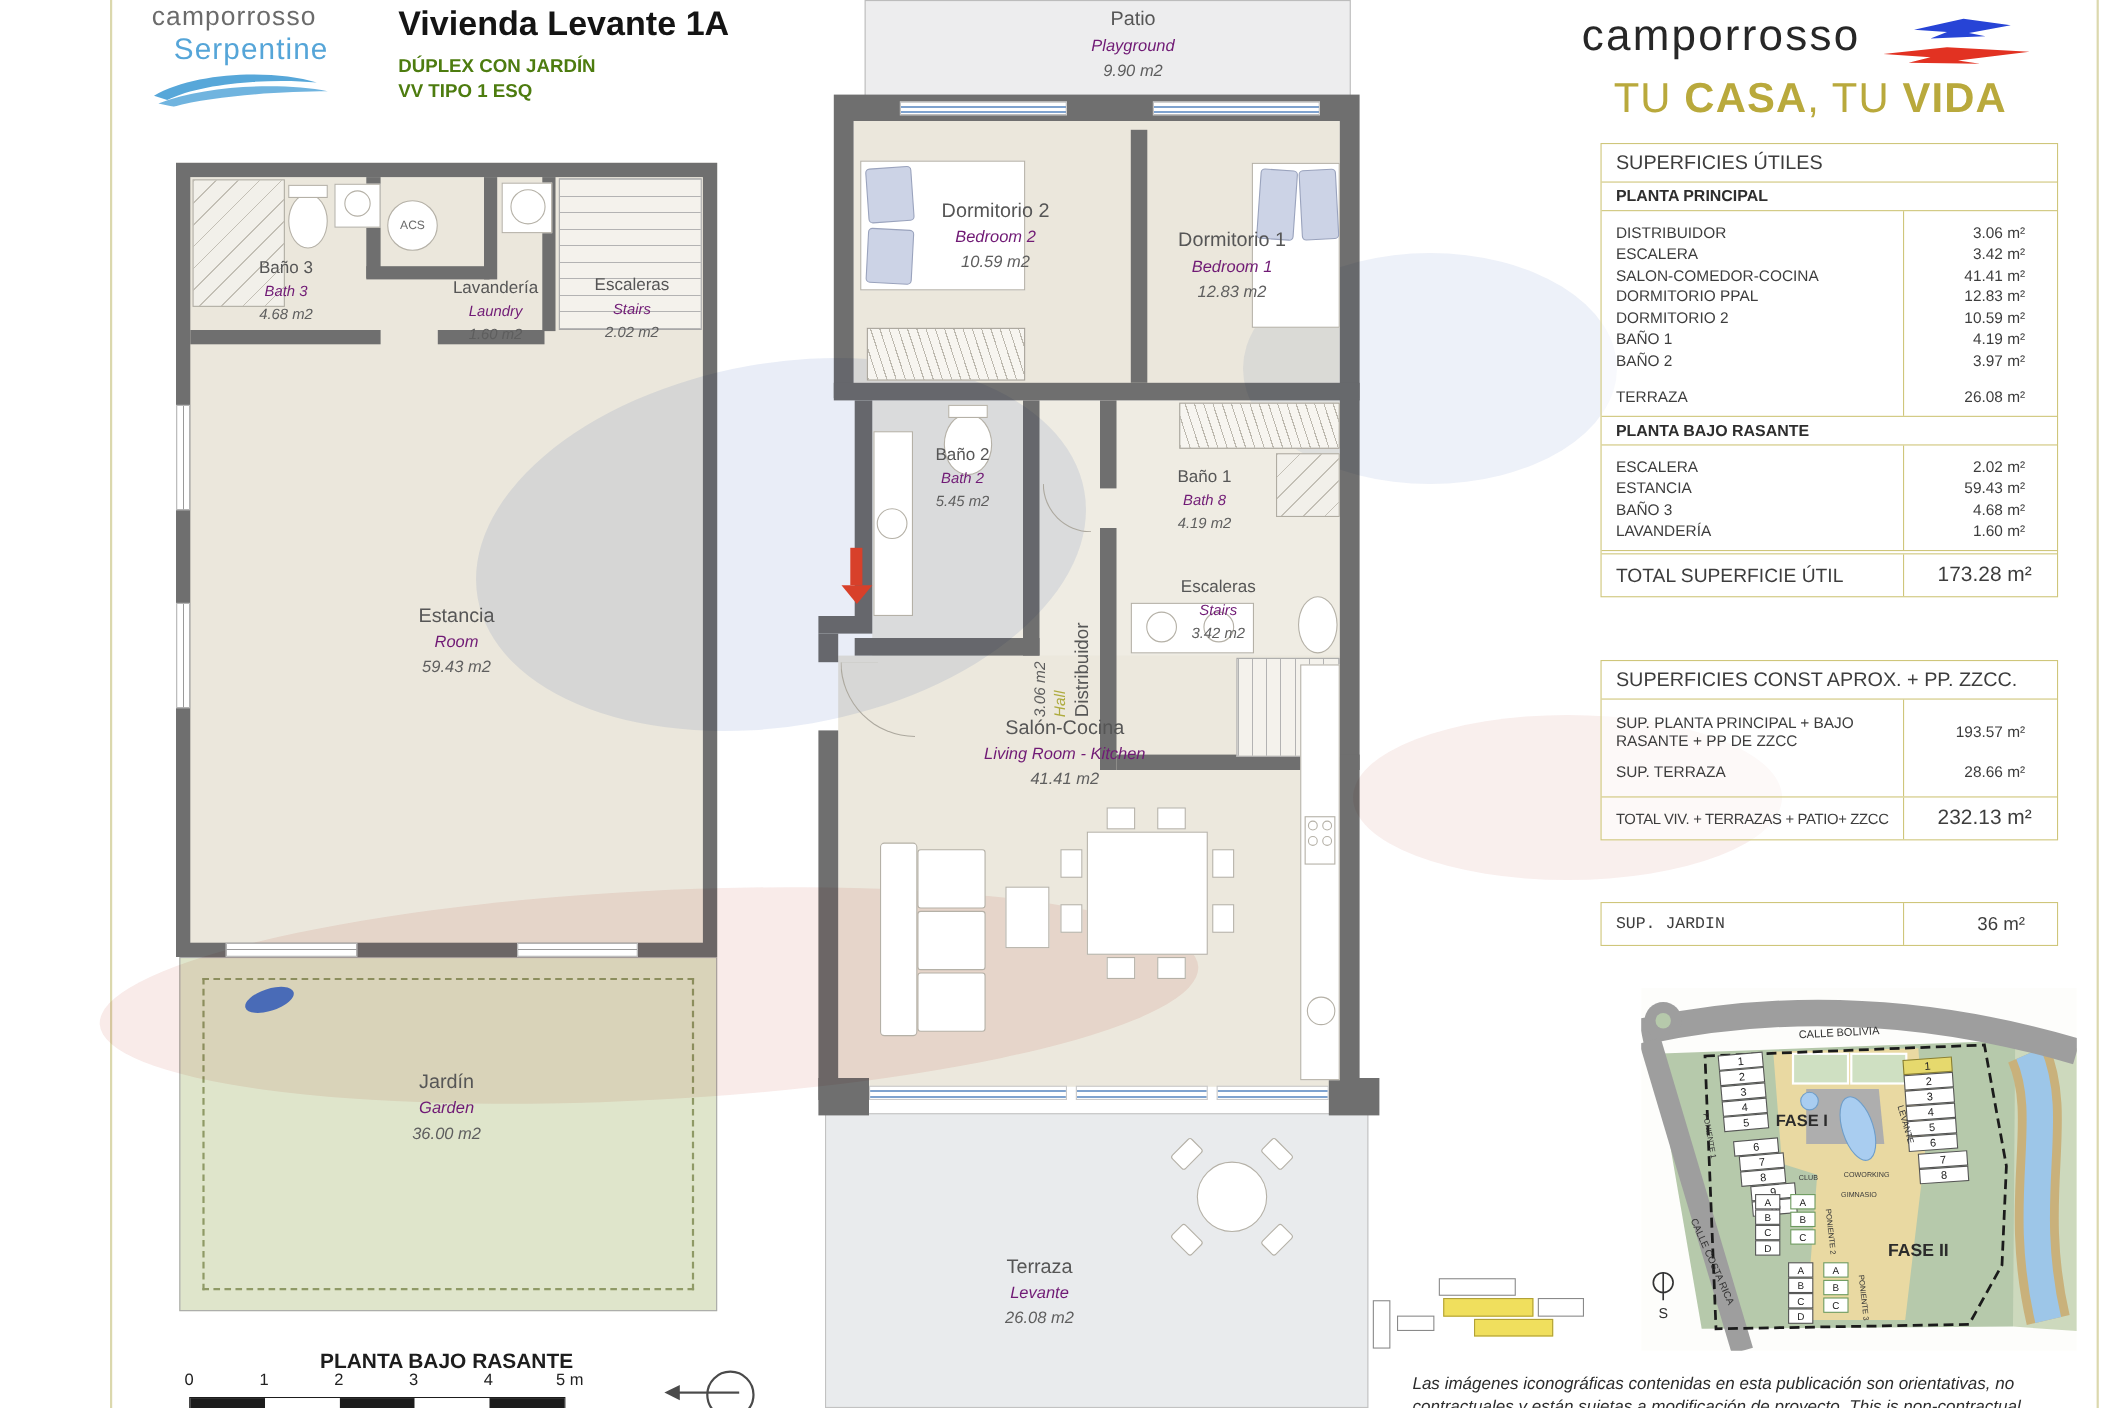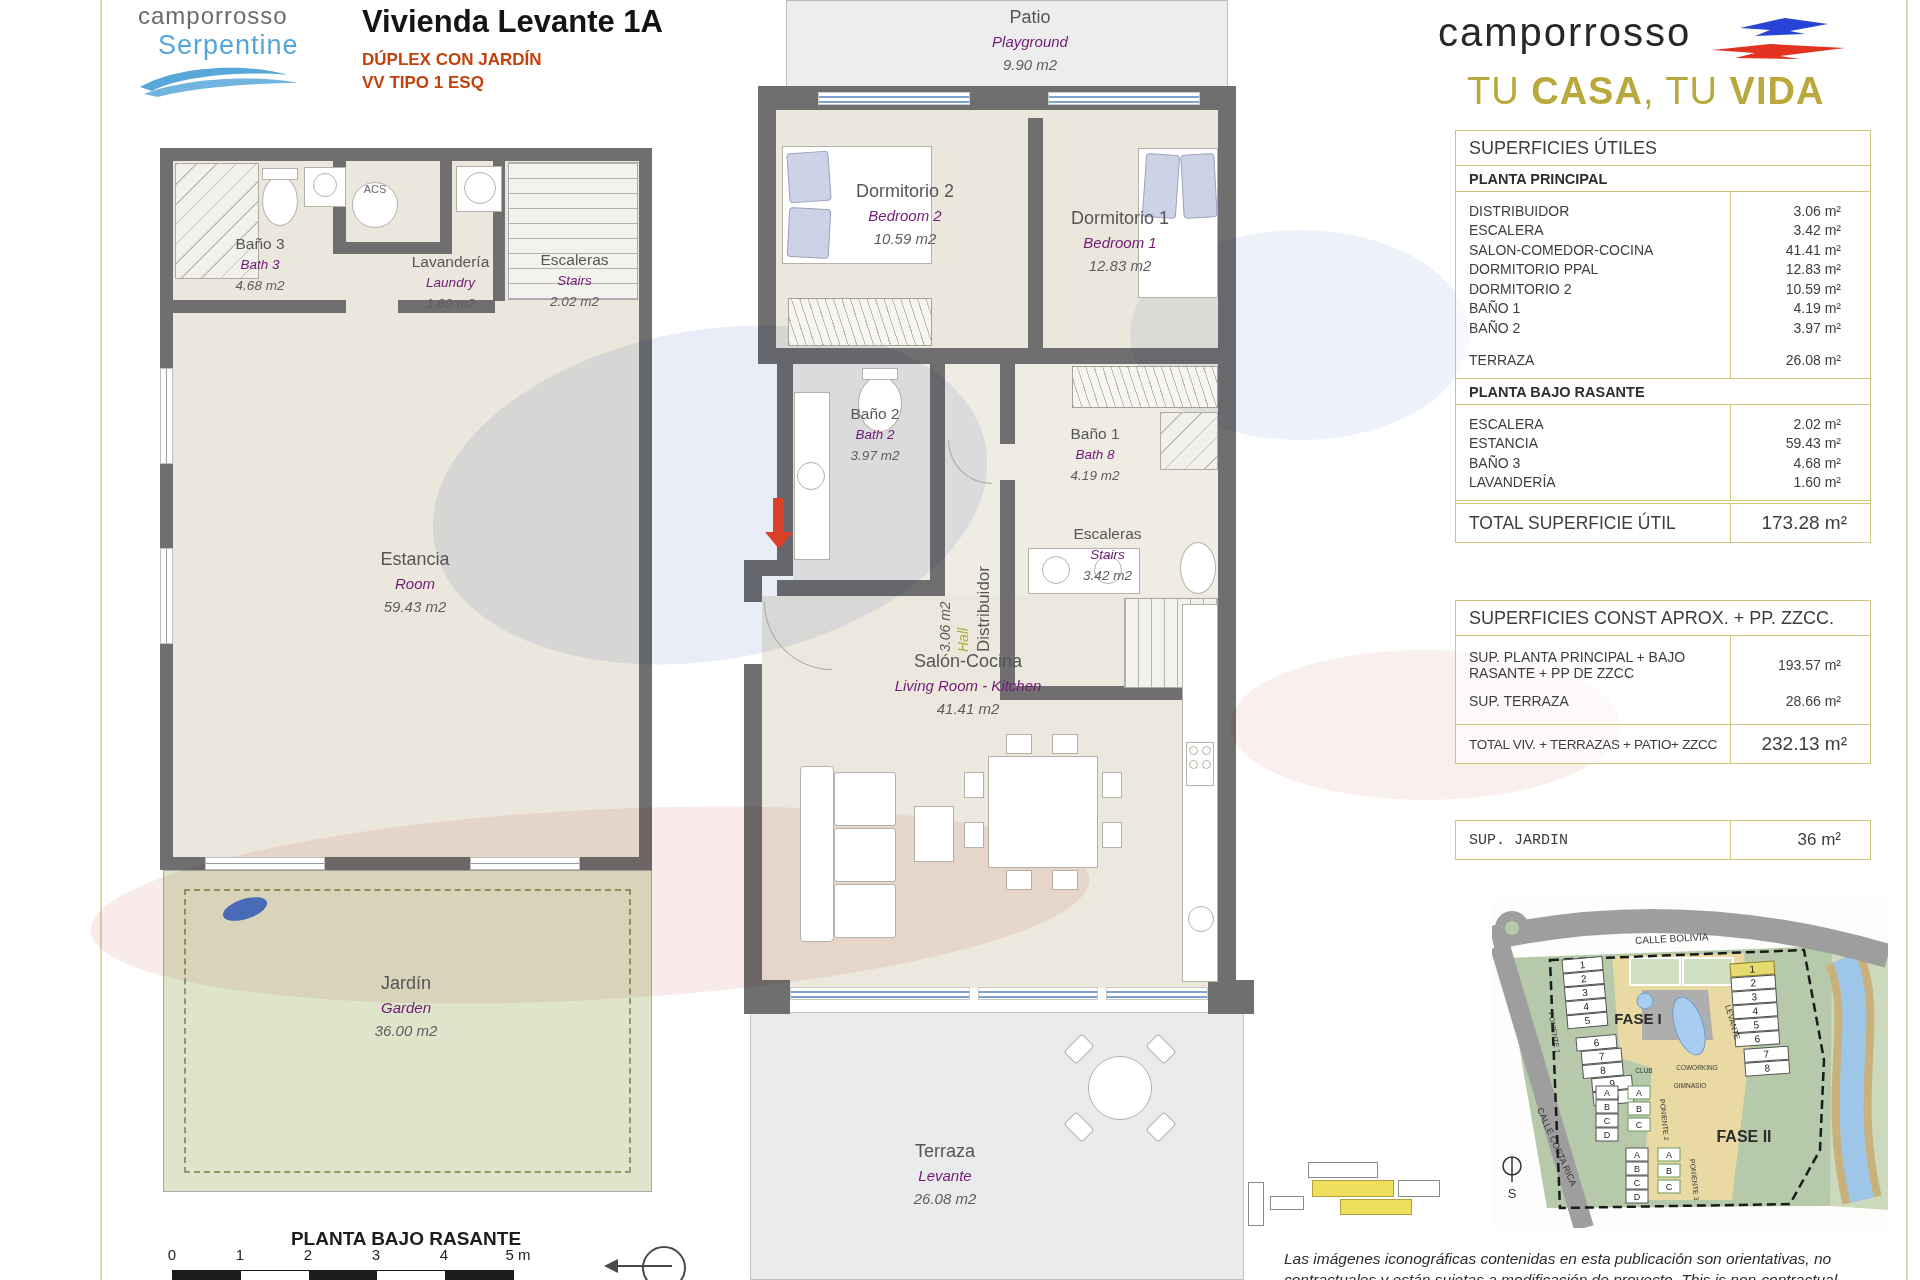--- a/index.html
+++ b/index.html
@@ -7,21 +7,21 @@
         font-family:"Liberation Sans",sans-serif;color:#3d3d3d;}
   .abs{position:absolute;}
   
   .edgeline{position:absolute;top:0;bottom:0;width:2px;background:#dbd8ad;z-index:0;}
   
   .wm{position:absolute;border-radius:50%;pointer-events:none;z-index:3;mix-blend-mode:multiply;}
   
   .logoL-1{font-size:24px;letter-spacing:1px;color:#6b6b6b;}
   .logoL-2{font-size:27px;color:#55a5d8;letter-spacing:1px;}
   .title{font-size:31px;font-weight:bold;color:#141414;}
-  .subtitle{font-size:17px;font-weight:bold;color:#c2410c;line-height:23px;}
+  .subtitle{font-size:17px;font-weight:bold;color:#4d7c0f;line-height:23px;}
   .logoR{font-size:40px;font-weight:300;letter-spacing:2px;color:#272727;}
   .tagline{font-size:38px;color:#b9a93c;letter-spacing:1px;margin-left:29px;}
   .tagline b{font-weight:bold;}
   
   .wall{position:absolute;background:#6f6f6f;z-index:2;}
   .fill{position:absolute;z-index:1;}
   .rl{position:absolute;text-align:center;z-index:5;line-height:1.5;}
   .rl .rn{font-size:18px;color:#565656;}
   .rl .re{font-size:15px;font-style:italic;color:#701a75;}
   .rl .ra{font-size:15px;font-style:italic;color:#5e5e5e;}
@@ -104,21 +104,21 @@
   </div>
 
   <div class="abs" style="left:160px;top:148px;width:492px;height:722px;border:13px solid #6f6f6f;background:#ebe7dc;box-sizing:border-box;z-index:1;"></div>
 
   <div class="diag" style="left:175px;top:163px;width:84px;height:116px;"></div>
   <div class="furn oval" style="left:262px;top:176px;width:36px;height:50px;"></div>
   <div class="furn" style="left:262px;top:168px;width:36px;height:12px;"></div>
   <div class="furn" style="left:304px;top:167px;width:42px;height:40px;"></div>
   <div class="furn oval" style="left:313px;top:173px;width:24px;height:24px;"></div>
   <div class="wall" style="left:333px;top:161px;width:13px;height:92px;"></div>
-  <div class="furn oval" style="left:352px;top:182px;width:46px;height:46px;display:flex;align-items:flex-start;justify-content:center;font-size:11px;color:#6a6a6a;">
+  <div class="furn oval" style="left:352px;top:182px;width:46px;height:46px;display:flex;align-items:center;justify-content:center;font-size:11px;color:#6a6a6a;">
       <span>ACS</span>
     </div>
   <div class="wall" style="left:333px;top:242px;width:112px;height:12px;"></div>
   <div class="wall" style="left:440px;top:161px;width:12px;height:93px;"></div>
   <div class="furn" style="left:456px;top:166px;width:46px;height:46px;"></div>
   <div class="furn oval" style="left:464px;top:172px;width:32px;height:32px;"></div>
   <div class="wall" style="left:493px;top:161px;width:12px;height:140px;"></div>
   <div class="stairsH" style="left:508px;top:162px;width:130px;height:138px;"></div>
   <div class="wall" style="left:173px;top:300px;width:173px;height:13px;"></div>
   <div class="wall" style="left:398px;top:300px;width:97px;height:13px;"></div>
@@ -269,21 +269,21 @@
     <div class="ra">10.59 m2</div>
   </div>
   <div class="rl" style="left:1025px;top:205px;width:190px;">
     <div class="rn">Dormitorio 1</div>
     <div class="re">Bedroom 1</div>
     <div class="ra">12.83 m2</div>
   </div>
   <div class="rl sm" style="left:795px;top:402px;width:160px;">
     <div class="rn">Baño 2</div>
     <div class="re">Bath 2</div>
-    <div class="ra">3.97 m2</div>
+    <div class="ra">5.45 m2</div>
   </div>
   <div class="rl sm" style="left:1015px;top:422px;width:160px;">
     <div class="rn">Baño 1</div>
     <div class="re">Bath 8</div>
     <div class="ra">4.19 m2</div>
   </div>
   <div class="rl sm" style="left:1040px;top:522px;width:135px;">
     <div class="rn">Escaleras</div>
     <div class="re">Stairs</div>
     <div class="ra">3.42 m2</div>

